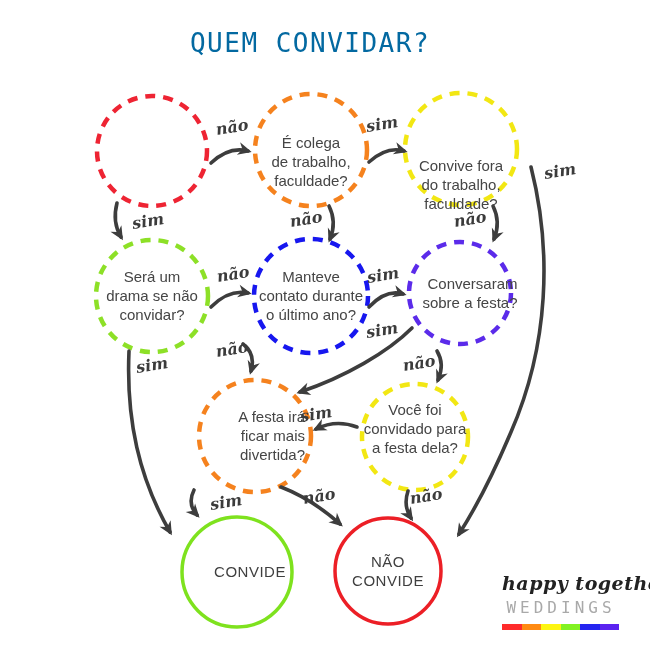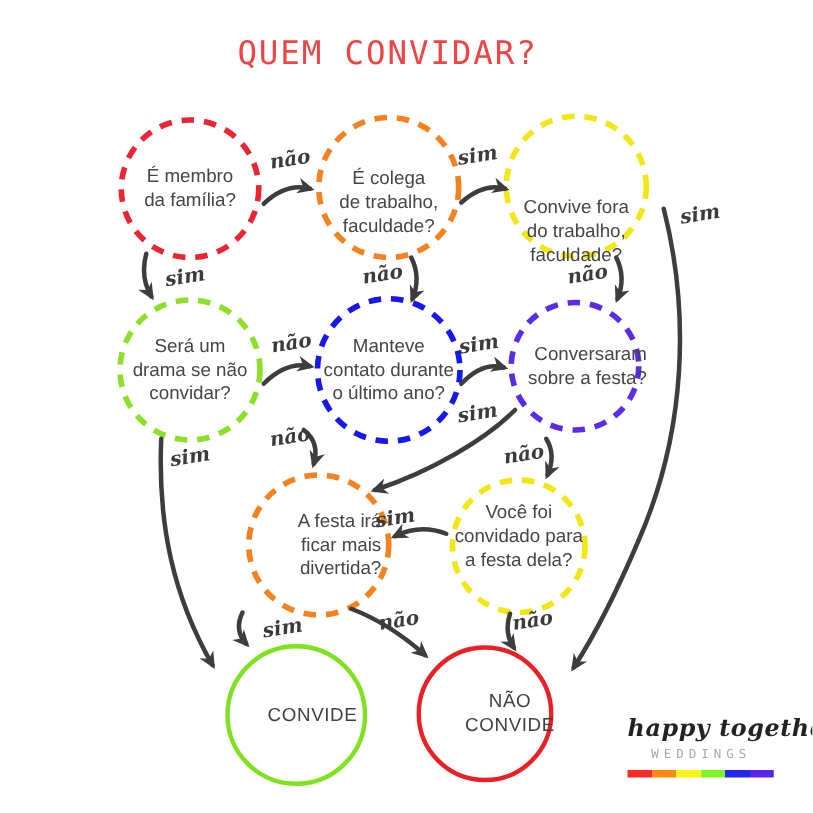--- a/index.html
+++ b/index.html
@@ -3,21 +3,21 @@
 <meta charset="utf-8">
 <style>
   html,body{margin:0;padding:0;background:#ffffff;}
   #stage{
     position:relative;width:650px;height:650px;background:#ffffff;overflow:hidden;
     font-family:"Liberation Sans",sans-serif;
   }
   #title{
     position:absolute;top:28px;left:0;width:620px;text-align:center;
     font-family:"DejaVu Sans Mono",monospace;font-size:26px;letter-spacing:1.5px;
-    color:#ef4444;font-weight:400;
+    color:#0369a1;font-weight:400;
   }
   svg{position:absolute;left:0;top:0;}
   .edge{fill:none;stroke-width:3.6;stroke-linecap:round;}
   .node-circle{fill:none;}
   .dashed{stroke-width:4.5;stroke-dasharray:10 8;}
   .solid{stroke-width:3.5;}
   .node-label{
     position:absolute;transform:translate(-50%,-50%);text-align:center;
     font-size:15px;line-height:1.27;color:#454545;white-space:pre-line;
   }
@@ -26,21 +26,21 @@
     position:absolute;transform:translate(-50%,-50%) rotate(-9deg);
     font-family:"DejaVu Serif",serif;font-style:italic;font-weight:bold;
     font-size:16px;color:#3b3b3b;white-space:nowrap;
   }
   #logo{position:absolute;left:502px;top:572px;width:118px;text-align:center;}
   #logo-name{
     font-family:"DejaVu Serif",serif;font-style:italic;font-weight:bold;
     font-size:19px;color:#222;white-space:nowrap;letter-spacing:0.5px;
   }
   #logo-tagline{
-    margin-top:4px;font-family:"DejaVu Sans Mono",monospace;font-size:10px;
+    margin-top:4px;font-family:"DejaVu Sans Mono",monospace;font-size:16px;
     letter-spacing:4px;color:#a9a9a9;
   }
   #rainbow{margin-top:7px;display:flex;height:6px;width:117px;}
   #rainbow .seg{flex:1 1 auto;height:6px;}
 </style>
 </head>
 <body>
 
 <div id="stage">
 
@@ -78,22 +78,20 @@
       <path class="edge" marker-end="url(#ah)" d="M 243 344 Q 256 354 251 371"></path>
       <path class="edge" marker-end="url(#ah)" d="M 412 328 C 388 352 345 377 300 392"></path>
       <path class="edge" marker-end="url(#ah)" d="M 437 351 Q 445 364 438 380"></path>
       <path class="edge" marker-end="url(#ah)" d="M 357 427 Q 336 419 316 429"></path>
       <path class="edge" marker-end="url(#ah)" d="M 408 491 Q 403 506 411 518"></path>
       <path class="edge" marker-end="url(#ah)" d="M 194 490 Q 187 504 197 515"></path>
       <path class="edge" marker-end="url(#ah)" d="M 281 487 Q 312 499 340 524"></path>
     </g>
   </svg>
 
-  <div class="node-label" style="left:152px;top:151px;width:110px;">É membro
-da família?</div>
   <div class="node-label" style="left:311px;top:162px;width:115px;">É colega
 de trabalho,
 faculdade?</div>
   <div class="node-label" style="left:461px;top:149px;width:115px;margin-top:36px;">Convive fora
 do trabalho,
 faculdade?</div>
   <div class="node-label" style="left:311px;top:296px;width:120px;">Manteve
 contato durante
 o último ano?</div>
   <div class="node-label" style="left:152px;top:296px;width:120px;">Será um
@@ -101,21 +99,21 @@
 convidar?</div>
   <div class="node-label" style="left:460px;top:293px;width:115px;text-align:right;">Conversaram
 sobre a festa?</div>
   <div class="node-label" style="left:255px;top:436px;width:100px;text-align:right;">A festa irá
 ficar mais
 divertida?</div>
   <div class="node-label" style="left:415px;top:429px;width:120px;">Você foi
 convidado para
 a festa dela?</div>
   <div class="node-label outcome" style="left:250px;top:572px;width:110px;">CONVIDE</div>
-  <div class="node-label outcome" style="left:388px;top:571px;width:110px;margin-left:20px;">NÃO CONVIDE</div>
+  <div class="node-label outcome" style="left:388px;top:571px;width:110px;">NÃO CONVIDE</div>
 
   <span class="edge-label" style="left:232px;top:127px;">não</span>
   <span class="edge-label" style="left:148px;top:221px;">sim</span>
   <span class="edge-label" style="left:382px;top:124px;">sim</span>
   <span class="edge-label" style="left:306px;top:219px;">não</span>
   <span class="edge-label" style="left:560px;top:171px;">sim</span>
   <span class="edge-label" style="left:470px;top:219px;">não</span>
   <span class="edge-label" style="left:233px;top:274px;">não</span>
   <span class="edge-label" style="left:152px;top:365px;">sim</span>
   <span class="edge-label" style="left:383px;top:275px;">sim</span>

